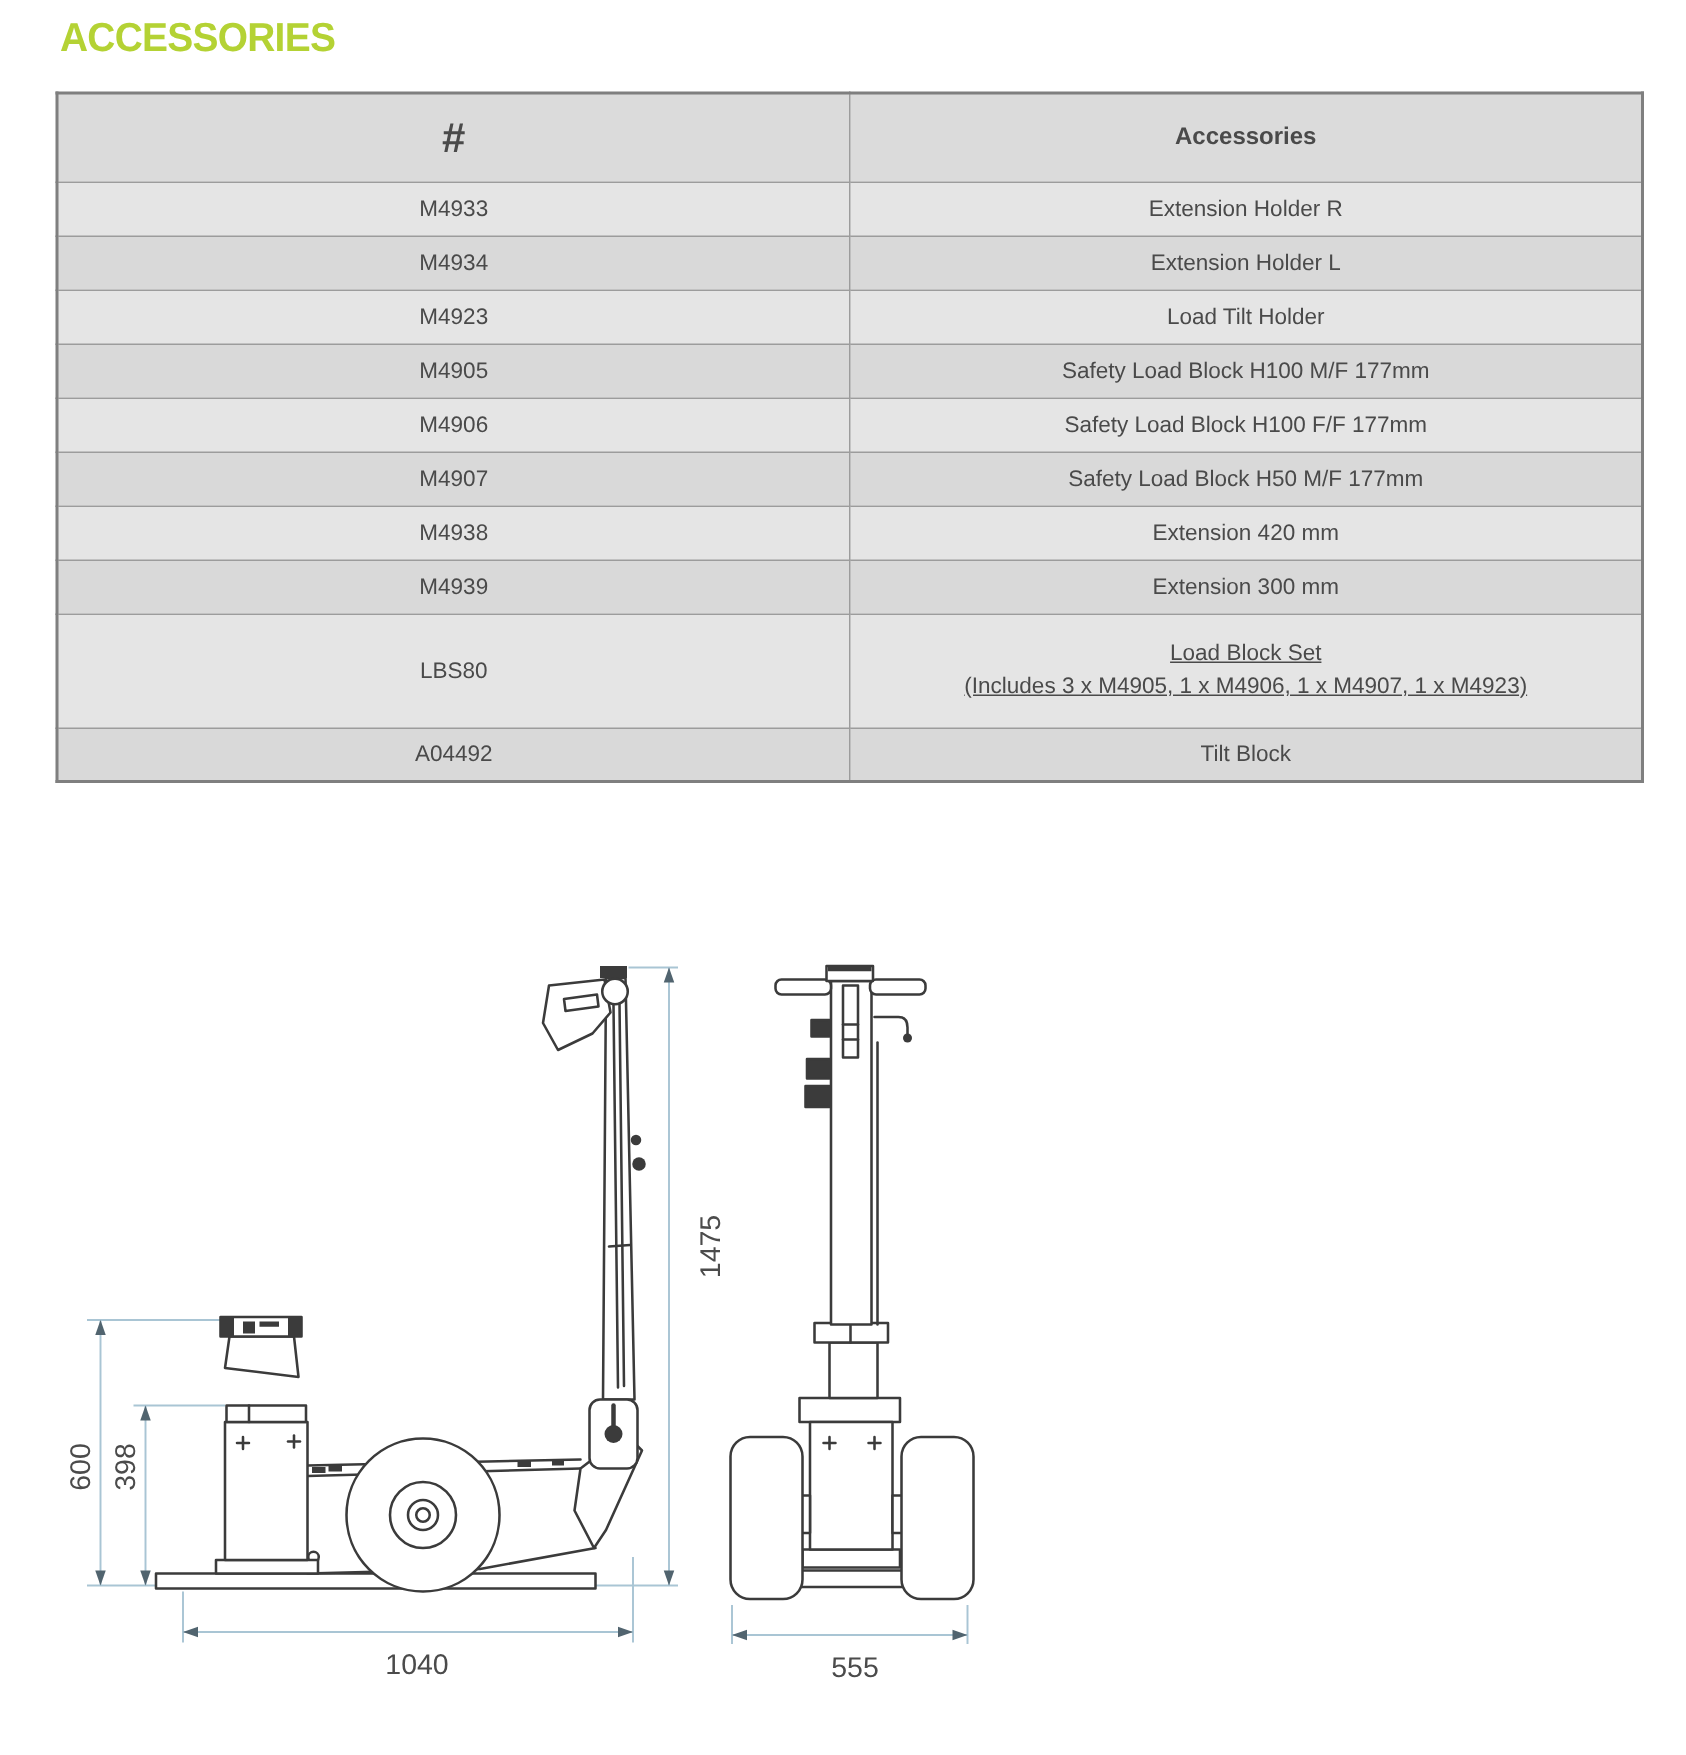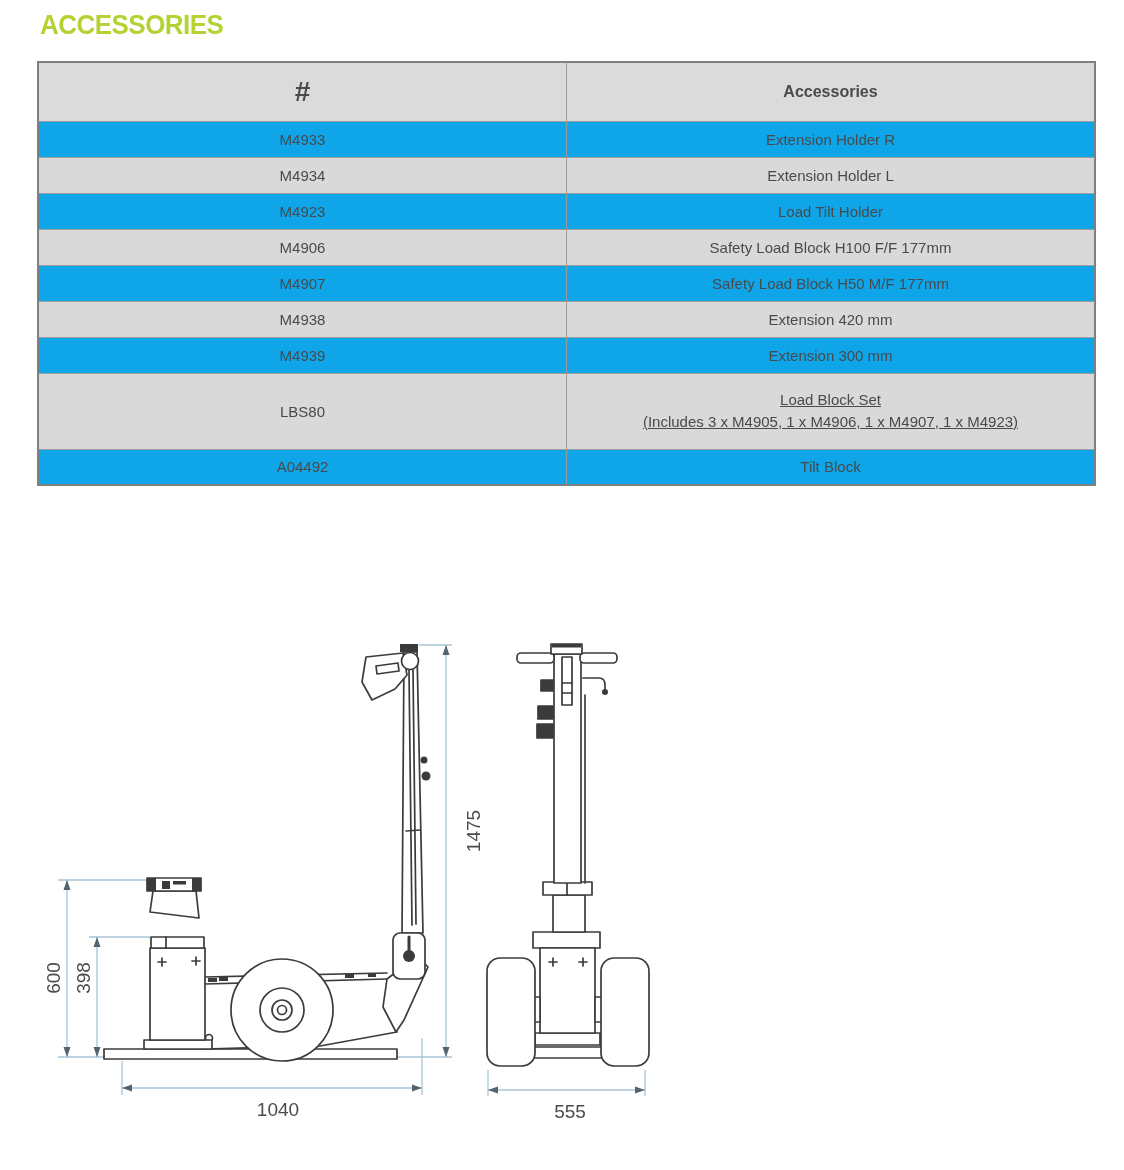--- a/index.html
+++ b/index.html
@@ -8,21 +8,21 @@
   .title{position:absolute;left:40px;top:10px;font-size:27px;font-weight:bold;color:#b4d234;
          letter-spacing:-0.5px;transform:scaleX(.96);transform-origin:left top;}
   .acc-table{position:absolute;left:37px;top:61px;width:1059px;border-collapse:collapse;
              table-layout:fixed;border:2px solid #7f7f7f;}
   .acc-table col{width:50%;}
   .acc-table th,.acc-table td{border:1px solid #9c9c9c;text-align:center;vertical-align:middle;
              color:#4a4a4a;padding:0 6px;}
   .acc-table thead tr{height:59px;background:#dbdbdb;}
   .th-num{font-size:28px;color:#141414;font-weight:bold;}
   .th-acc{font-size:16px;color:#202020;font-weight:bold;}
-  .acc-table tbody tr{height:36px;font-size:15px;background:#0ea5e9;}
+  .acc-table tbody tr{height:36px;font-size:15px;background:#e5e5e5;}
   .acc-table tbody tr:nth-child(even){background:#d9d9d9;}
   .acc-table tbody tr.tall{height:76px;}
   .cell-line{line-height:1.45;text-decoration:underline;}
   .diagram{position:absolute;left:0;top:600px;}
   .dim-text{fill:#4b4b4b;font-size:19px;font-family:"Liberation Sans","DejaVu Sans",sans-serif;}
 </style>
 </head>
 <body>
 
 <div class="page">
@@ -45,20 +45,24 @@
         <td>M4933</td>
         <td>Extension Holder R</td>
       </tr>
       <tr>
         <td>M4934</td>
         <td>Extension Holder L</td>
       </tr>
       <tr>
         <td>M4923</td>
         <td>Load Tilt Holder</td>
+      </tr>
+      <tr>
+        <td>M4905</td>
+        <td>Safety Load Block H100 M/F 177mm</td>
       </tr>
       <tr>
         <td>M4906</td>
         <td>Safety Load Block H100 F/F 177mm</td>
       </tr>
       <tr>
         <td>M4907</td>
         <td>Safety Load Block H50 M/F 177mm</td>
       </tr>
       <tr>

